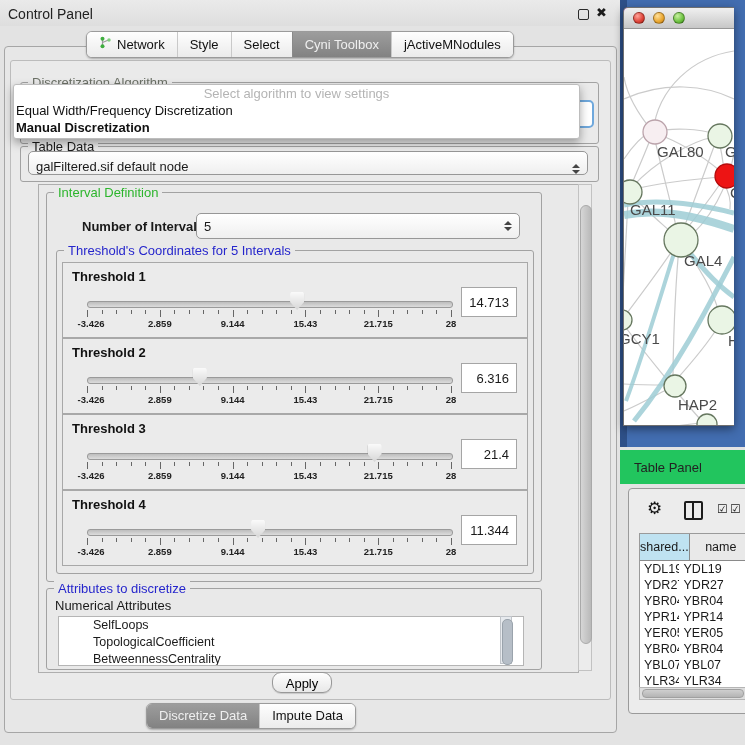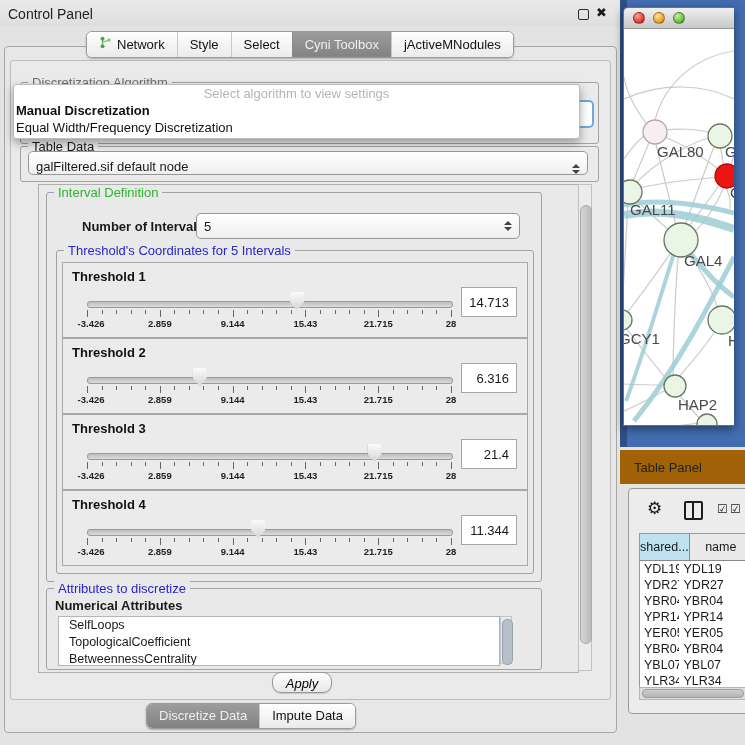--- a/index.html
+++ b/index.html
@@ -67,41 +67,41 @@
     clip-path:polygon(8% 0,92% 0,100% 10%,100% 55%,50% 100%,0 55%,0 10%);
     filter:drop-shadow(0 0 1px #777);}
   .thr .ticks{position:absolute;left:24px;top:47px;width:364px;height:8px;}
   .thr .ticks i{position:absolute;top:0;width:1px;background:#666;}
   .thr .tlabels{position:absolute;left:24px;top:55px;width:364px;height:12px;}
   .thr .tlabels b{position:absolute;transform:translateX(-50%);font-size:9.5px;font-weight:bold;color:#222;white-space:nowrap;}
   .thr .val{position:absolute;right:10px;top:24px;width:56px;height:30px;background:#fff;border:1px solid #a5a5a5;
     font-size:13px;text-align:right;line-height:30px;padding-right:7px;box-sizing:border-box;}
 
   
-  .attr-list{background:#fff;border:1px solid #b5b5b5;overflow:hidden;}
+  .attr-list{background:#fff;border:1px solid #b5b5b5;overflow:hidden;padding-left:24px;}
   .attr-list div{height:17px;line-height:17px;font-size:12.5px;padding-left:10px;white-space:nowrap;}
   .list-scroll{background:#e7eaee;border:1px solid #c0c4c9;box-sizing:border-box;}
   .list-scroll .thumb{position:absolute;left:1px;top:2px;width:9px;height:44px;border-radius:5px;background:#b6bec7;border:1px solid #9aa3ac;}
 
   .apply-btn{left:272px;top:672px;width:60px;height:21px;border:1px solid #989898;border-radius:9px;
-    background:linear-gradient(#fefefe,#e8e8e8);font-size:13px;text-align:center;line-height:20px;box-shadow:0 1px 1px rgba(0,0,0,.15);font-style:italic;}
+    background:linear-gradient(#fefefe,#e8e8e8);font-size:13px;text-align:center;line-height:20px;box-shadow:0 1px 1px rgba(0,0,0,.15);}
 
   
   .desktop{left:620px;top:0;width:125px;height:447px;background:#426db0;}
   .desktop::before{content:"";position:absolute;left:0;top:0;width:7px;height:100%;background:#2e5088;}
   .macwin{left:623px;top:7px;width:110px;height:417px;border:1px solid #6f6f6f;border-right:none;border-radius:5px 0 0 0;
     box-shadow:0 3px 10px rgba(0,0,0,.45);overflow:hidden;background:#a21caf;}
   .macwin .bar{height:20px;background:linear-gradient(#f0f0f0,#c7c7c7);border-bottom:1px solid #979797;position:relative;}
   .light{position:absolute;top:4px;width:12px;height:12px;border-radius:50%;border:1px solid rgba(0,0,0,.3);box-sizing:border-box;}
   .l-red{left:9px;background:radial-gradient(circle at 35% 30%,#ffa39a,#dd4237 60%,#a62115);}
   .l-yellow{left:29px;background:radial-gradient(circle at 35% 30%,#ffe09a,#e9a52e 60%,#b57410);}
   .l-green{left:49px;background:radial-gradient(circle at 35% 30%,#c8f0a0,#6cc140 60%,#3f8c1c);}
   .canvas{position:relative;width:110px;height:397px;background:#fff;}
 
-  .tp-title{left:620px;top:450px;width:125px;height:34px;background:#a16207;}
+  .tp-title{left:620px;top:450px;width:125px;height:34px;background:#22c55e;}
   .tp-title span{position:absolute;left:14px;top:10px;font-size:13px;color:#222;}
   .tp-panel{left:628px;top:488px;width:122px;height:224px;background:#ececec;border:1px solid #9a9a9a;border-radius:4px 0 0 4px;overflow:hidden;}
   .tp-toolbar{position:absolute;left:0;top:0;width:100%;height:42px;}
   .gear-ic{position:absolute;left:18px;top:9px;font-size:17px;color:#141414;}
   .split-ic{position:absolute;left:55px;top:12px;width:15px;height:15px;border:2px solid #1c1c1c;border-radius:2px;}
   .split-ic::after{content:"";position:absolute;left:6px;top:0;width:2px;height:15px;background:#1c1c1c;}
   .cb-ic{position:absolute;top:13px;font-size:12px;color:#222;}
   .tp-table{position:absolute;left:10px;top:44px;width:112px;height:156px;background:#fff;border:1px solid #9a9a9a;border-bottom:none;overflow:hidden;}
   .tp-head{display:flex;height:26px;border-bottom:1px solid #8a8a8a;}
   .tp-head .c1{width:62px;background:#bfe2f1;border-right:1px solid #8a8a8a;text-align:center;line-height:26px;font-size:12.5px;}
@@ -155,22 +155,22 @@
     </div>
 
   <div class="abs grp" style="left:20px;top:82px;width:577px;height:60px;">
     <span class="grp-title t-dim">Discretization Algorithm</span>
   </div>
   <div class="abs focus-combo"></div>
 
   <div class="abs popup">
     <div class="ph">Select algorithm to view settings</div>
     <div id="algo-options">
+        <div class="opt">Equal Width/Frequency Discretization</div>
         <div class="opt hl">Manual Discretization</div>
-        <div class="opt">Equal Width/Frequency Discretization</div>
       </div>
   </div>
 
   <div class="abs grp" style="left:20px;top:146px;width:577px;height:34px;">
     <span class="grp-title">Table Data</span>
   </div>
   <div class="abs combo" style="left:28px;top:151px;width:560px;height:24px;align-items:flex-end;">
     <span>galFiltered.sif default node</span>
     <span class="stepper">
         <i class="up"></i>
@@ -365,21 +365,21 @@
           <b style="left: 80%;">21.715</b>
           <b style="left: 100%;">28</b>
         </span>
         <span class="val">11.344</span>
       </div>
     </div>
 
   <div class="abs grp" style="left:46px;top:588px;width:494px;height:80px;background:#e9e9e9;">
     <span class="grp-title t-blue" style="background:#e9e9e9;">Attributes to discretize</span>
   </div>
-  <span class="abs" style="left:55px;top:598px;font-weight:bold;">Numerical Attributes</span>
+  <span class="abs" style="left:55px;top:598px;font-weight:normal;">Numerical Attributes</span>
   <div class="abs attr-list" style="left:58px;top:616px;width:440px;height:48px;" id="attr-list">
       <div>SelfLoops</div>
       <div>TopologicalCoefficient</div>
       <div>BetweennessCentrality</div>
     </div>
   <div class="abs list-scroll" style="left:500px;top:616px;width:12px;height:48px;">
       <span class="thumb"></span>
     </div>
 
   <button class="abs apply-btn">Apply</button>

